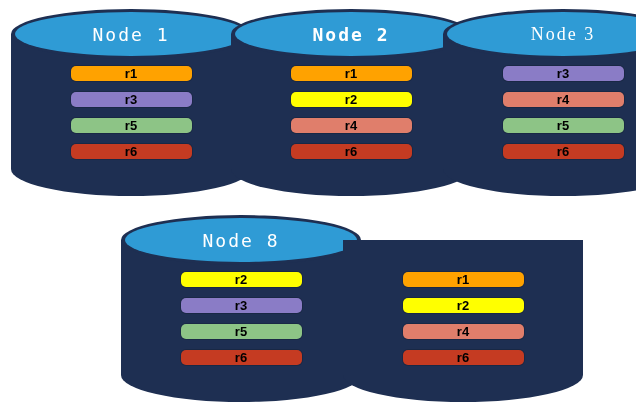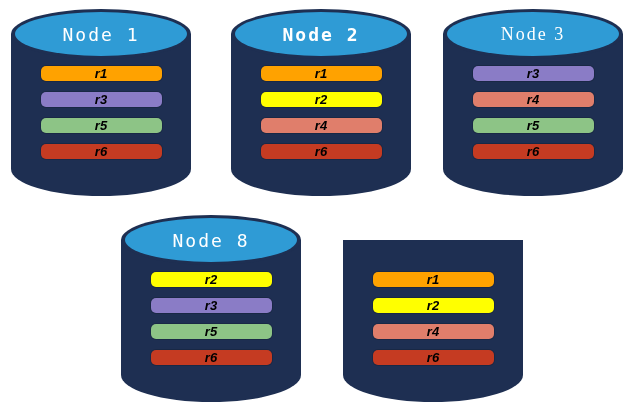--- a/index.html
+++ b/index.html
@@ -8,21 +8,21 @@
     --bg:#FFFFFF;
   }
   html,body{margin:0;padding:0;background:var(--bg);}
   .stage{
     position:relative;
     width:636px;height:408px;
     background:var(--bg);
     overflow:hidden;
     font-family:"Liberation Sans",sans-serif;
   }
-  .node{position:absolute;width:180px;height:187px;}
+  .node{position:absolute;width:204px;height:187px;padding-left:36px;}
   .node.n1{left:11px;top:9px;}
   .node.n2{left:231px;top:9px;}
   .node.n3{left:443px;top:9px;}
   .node.n4{left:121px;top:215px;}
   .node.n5{left:343px;top:215px;}
 
   .cyl-body{
     position:absolute;left:0;right:0;top:25px;bottom:0;
     background:var(--navy);
     border-radius:0 0 50% 50% / 0 0 27px 27px;
@@ -52,21 +52,20 @@
     row-gap:11px;
   }
   .bar{
     width:121px;height:15px;
     border-radius:5px;
     display:flex;align-items:center;justify-content:center;
     font-family:"Liberation Sans",sans-serif;
     font-weight:bold;font-size:13px;line-height:15px;
     color:#000000;
     box-shadow:0 0 0 1px rgba(0,0,0,0.15);
-    font-style:italic;
   }
 </style>
 </head>
 <body>
 
 <div class="stage">
 
     <div class="node n1">
       <div class="cyl-body"></div>
       <div class="cyl-top">

